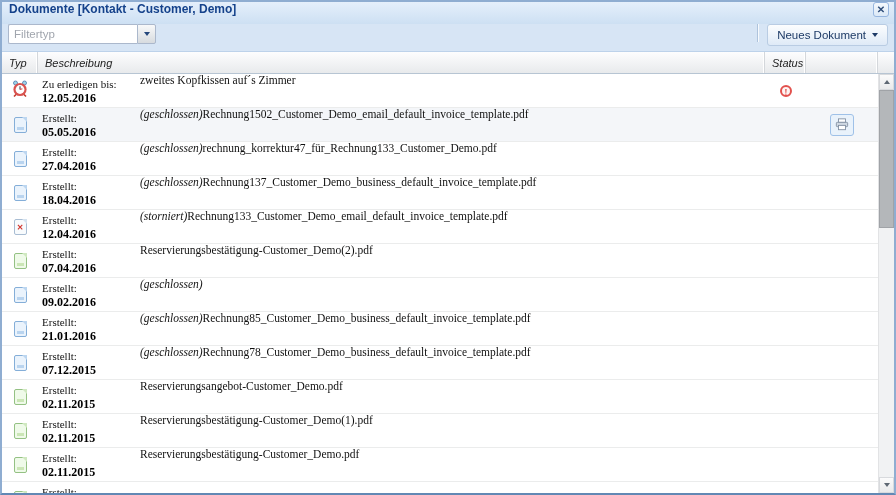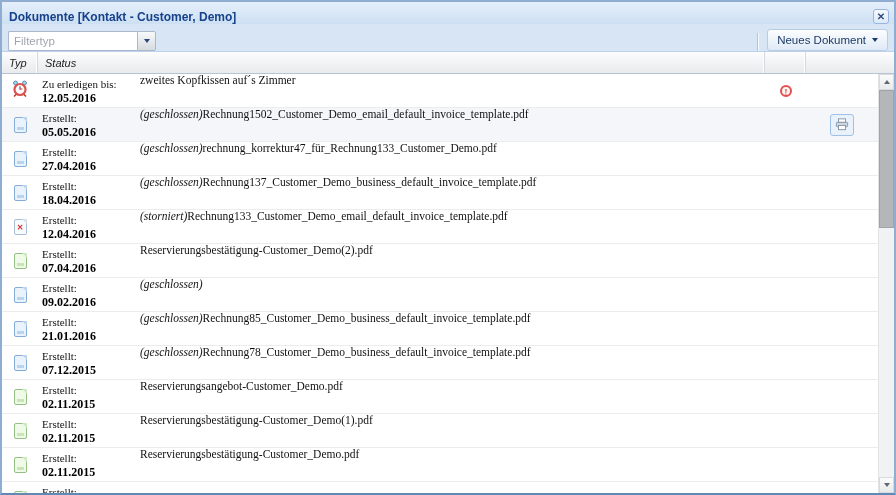--- a/index.html
+++ b/index.html
@@ -4,29 +4,29 @@
 <style>
   html,body{margin:0;padding:0;background:#e9eef5;}
   *{box-sizing:border-box;}
   .window{
     position:relative;width:896px;height:495px;margin:0;
     border:2px solid #8fadd1;border-bottom-color:#6288b4;
     background:#fff;overflow:hidden;
     font-family:"Liberation Sans", sans-serif;
   }
   
-  .titlebar{height:22px;display:flex;align-items:flex-end;justify-content:space-between;
+  .titlebar{height:22px;display:flex;align-items:flex-start;justify-content:space-between;
     padding:0 5px 0 7px;background:linear-gradient(180deg,#e5effb 0%,#cde0f3 100%);}
   .title{font-size:12px;font-weight:bold;color:#15428b;white-space:nowrap;}
   .close-btn{width:16px;height:15px;border:1px solid #97b6df;border-radius:3px;
     background:linear-gradient(#f5f9fd,#dcE9f7);color:#2e4d79;font-size:10px;font-weight:bold;
     line-height:13px;text-align:center;cursor:pointer;padding:0;}
   .close-btn::before{content:'\2715';}
   
-  .toolbar{height:28px;display:flex;align-items:flex-end;padding:0 6px;
+  .toolbar{height:28px;display:flex;align-items:flex-start;padding:0 6px;
     background:#d7e5f5;border-bottom:1px solid #bdd2ea;}
   .combo{display:flex;height:20px;}
   .combo input{width:129px;height:20px;border:1px solid #abb8cc;border-right:none;
     border-radius:2px 0 0 2px;padding:0 5px;font-size:11.5px;color:#333;
     font-family:"Liberation Sans", sans-serif;outline:none;}
   .combo input::placeholder{color:#a0a5ad;}
   .combo-trigger{width:19px;height:20px;border:1px solid #abb8cc;border-radius:0 2px 2px 0;
     background:linear-gradient(#f8f9fa,#d7dbdf);display:flex;align-items:center;justify-content:center;cursor:pointer;}
   .tri-down{width:0;height:0;border-left:3.5px solid transparent;border-right:3.5px solid transparent;border-top:4.5px solid #25477b;}
   .tb-spacer{flex:1;}
@@ -104,20 +104,21 @@
     <div class="tb-spacer"></div>
     <div class="tb-sep"></div>
     <button class="new-doc-btn">
       <span>Neues Dokument</span>
       <span class="tri-down"></span>
     </button>
   </div>
 
   <div class="ghead">
     <div class="hcell">Typ</div>
+    <div class="hcell">Beschreibung</div>
     <div class="hcell">Status</div>
     <div class="hcell"></div>
     <div class="hcell last"></div>
   </div>
 
   <div class="gbody">
     <div class="rows">
 
       <div class="row">
         <div class="c ic">

